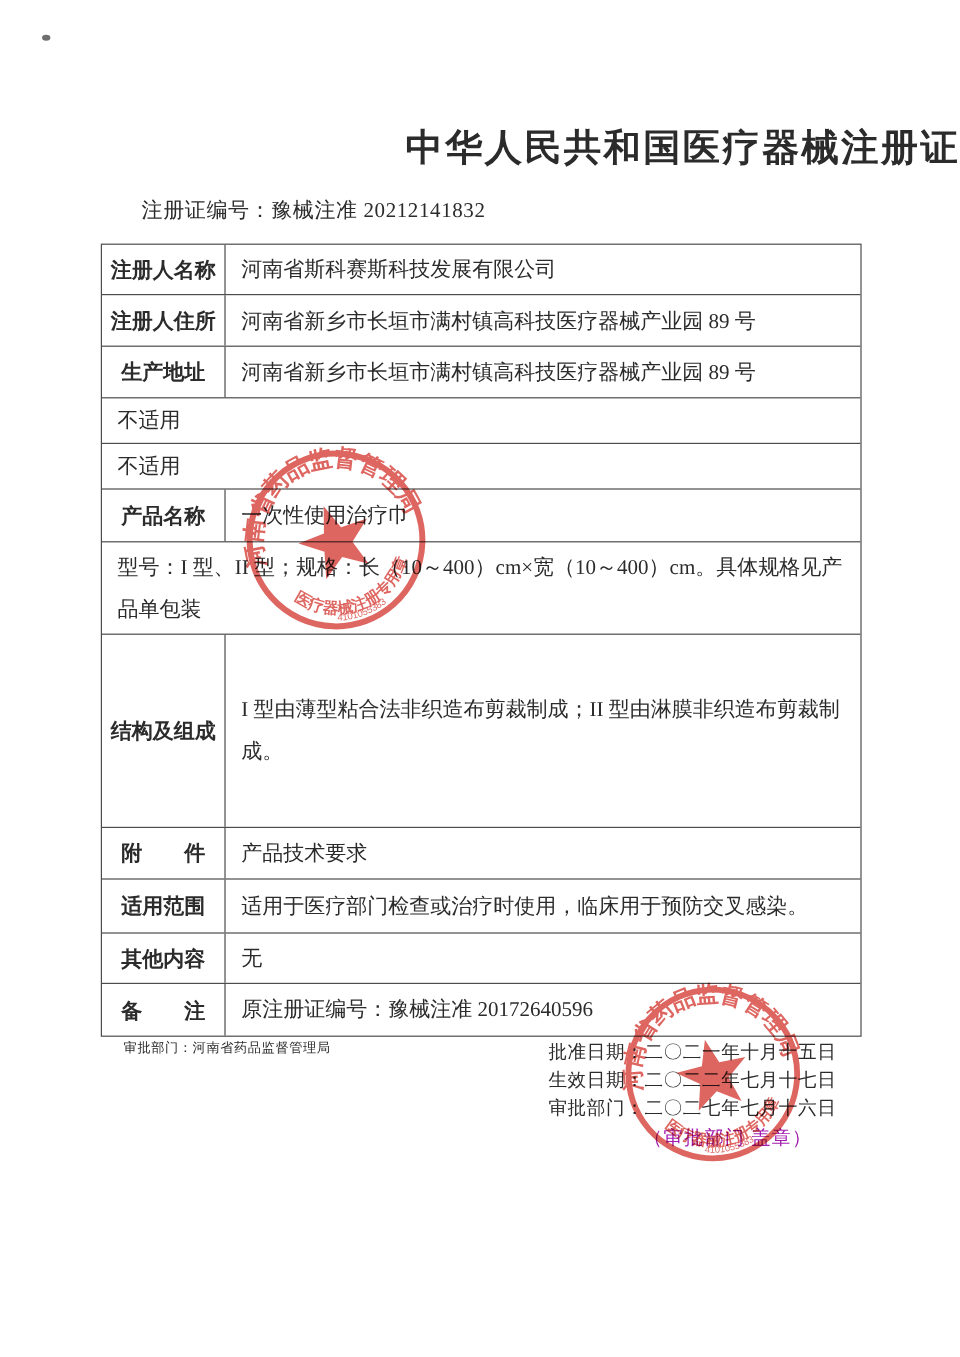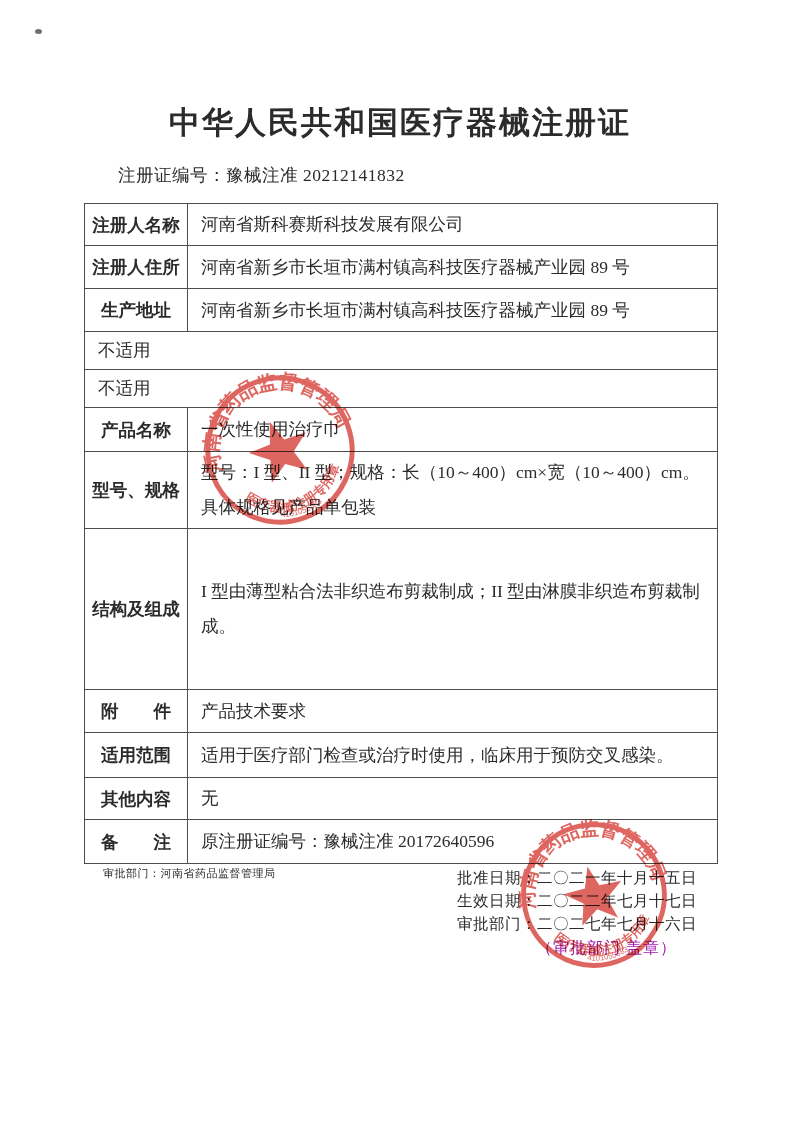--- a/index.html
+++ b/index.html
@@ -8,21 +8,21 @@
     width:800px;height:1131px;
     margin:0 auto;
     background:#ffffff;
     font-family:"Liberation Serif","DejaVu Serif",serif;
     color:#2b2b2b;
     overflow:hidden;
   }
   .speck{position:absolute;left:35px;top:29px;width:7px;height:5px;background:#4a4a4a;border-radius:50%;opacity:.8;}
   .title{
     position:absolute;top:102px;left:0;width:100%;
-    text-align:center;margin:0;
+    text-align:right;margin:0;
     font-size:31px;font-weight:700;letter-spacing:2px;
   }
   .regline{
     position:absolute;left:118px;top:163px;
     font-size:17.5px;letter-spacing:.5px;
   }
   .cert-table{
     position:absolute;left:84px;top:203px;width:634px;
     border:1px solid #4d4d4d;box-sizing:border-box;
     background:transparent;
@@ -86,21 +86,20 @@
       <div class="tvalue">不适用</div>
     </div>
     <div class="trow" style="height:38px">
       <div class="tvalue">不适用</div>
     </div>
     <div class="trow" style="height:44px">
       <div class="tlabel">产品名称</div>
       <div class="tvalue">一次性使用治疗巾</div>
     </div>
     <div class="trow" style="height:77px">
-      <div class="tlabel">型号、规格</div>
       <div class="tvalue">型号：I 型、II 型；规格：长（10～400）cm×宽（10～400）cm。具体规格见产品单包装</div>
     </div>
     <div class="trow" style="height:161px">
       <div class="tlabel">结构及组成</div>
       <div class="tvalue">I 型由薄型粘合法非织造布剪裁制成；II 型由淋膜非织造布剪裁制成。</div>
     </div>
     <div class="trow" style="height:43px">
       <div class="tlabel">附　　件</div>
       <div class="tvalue">产品技术要求</div>
     </div>

